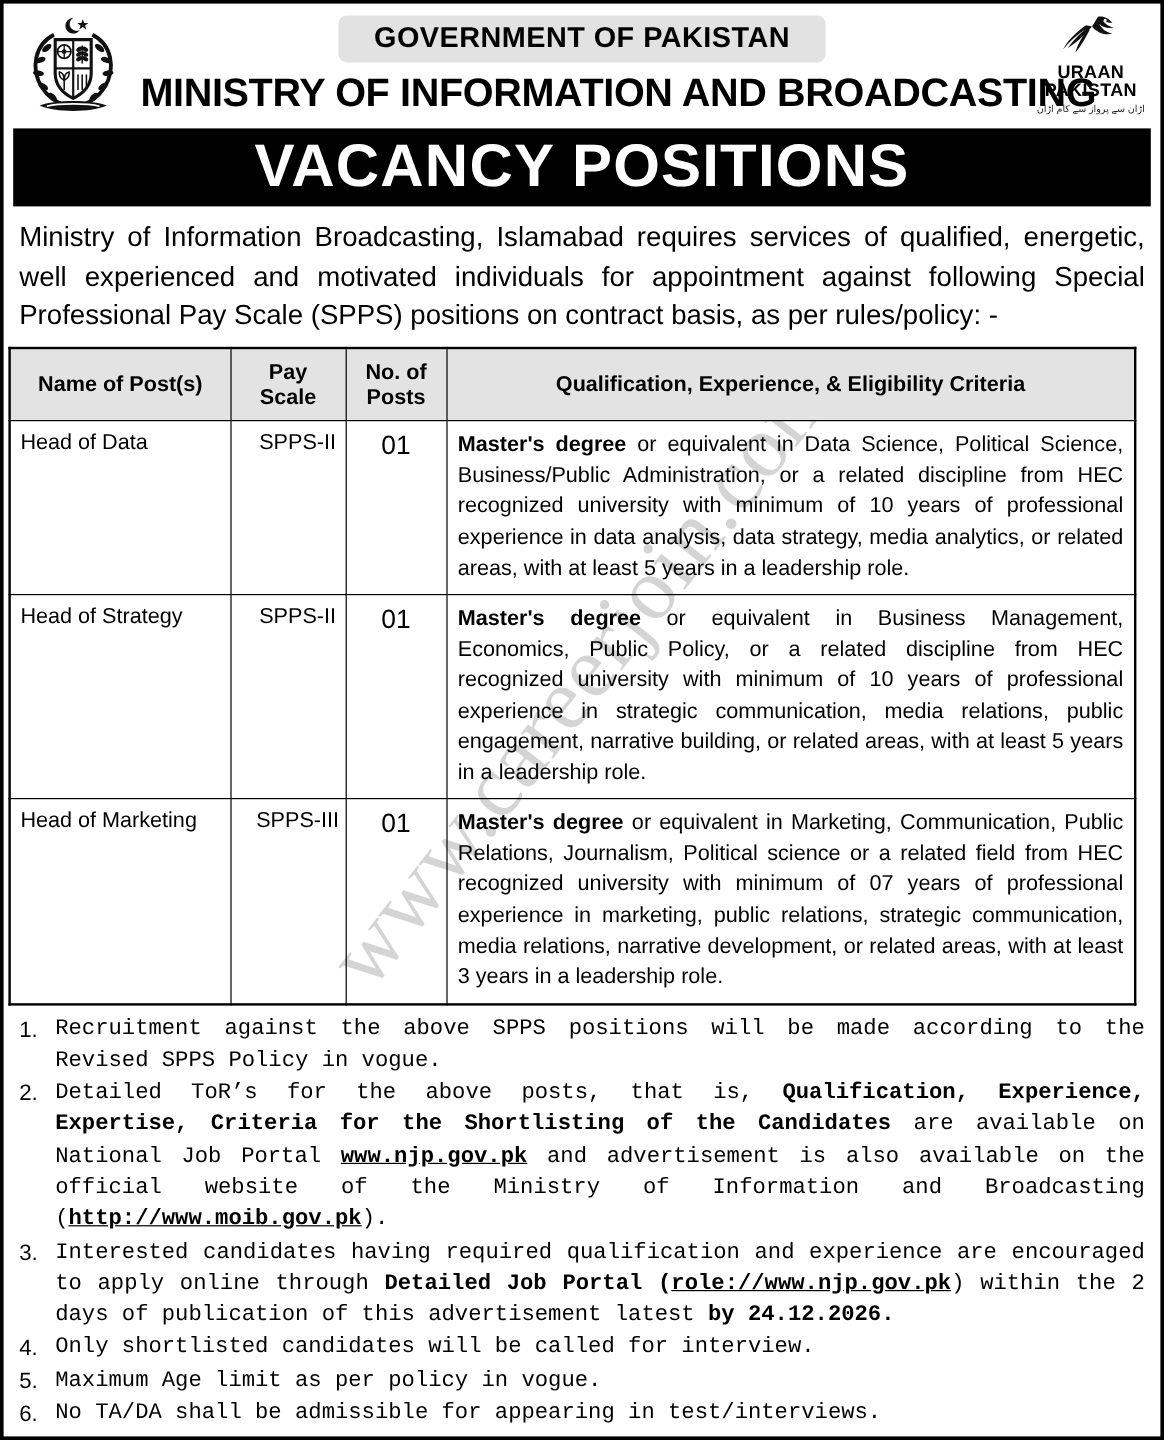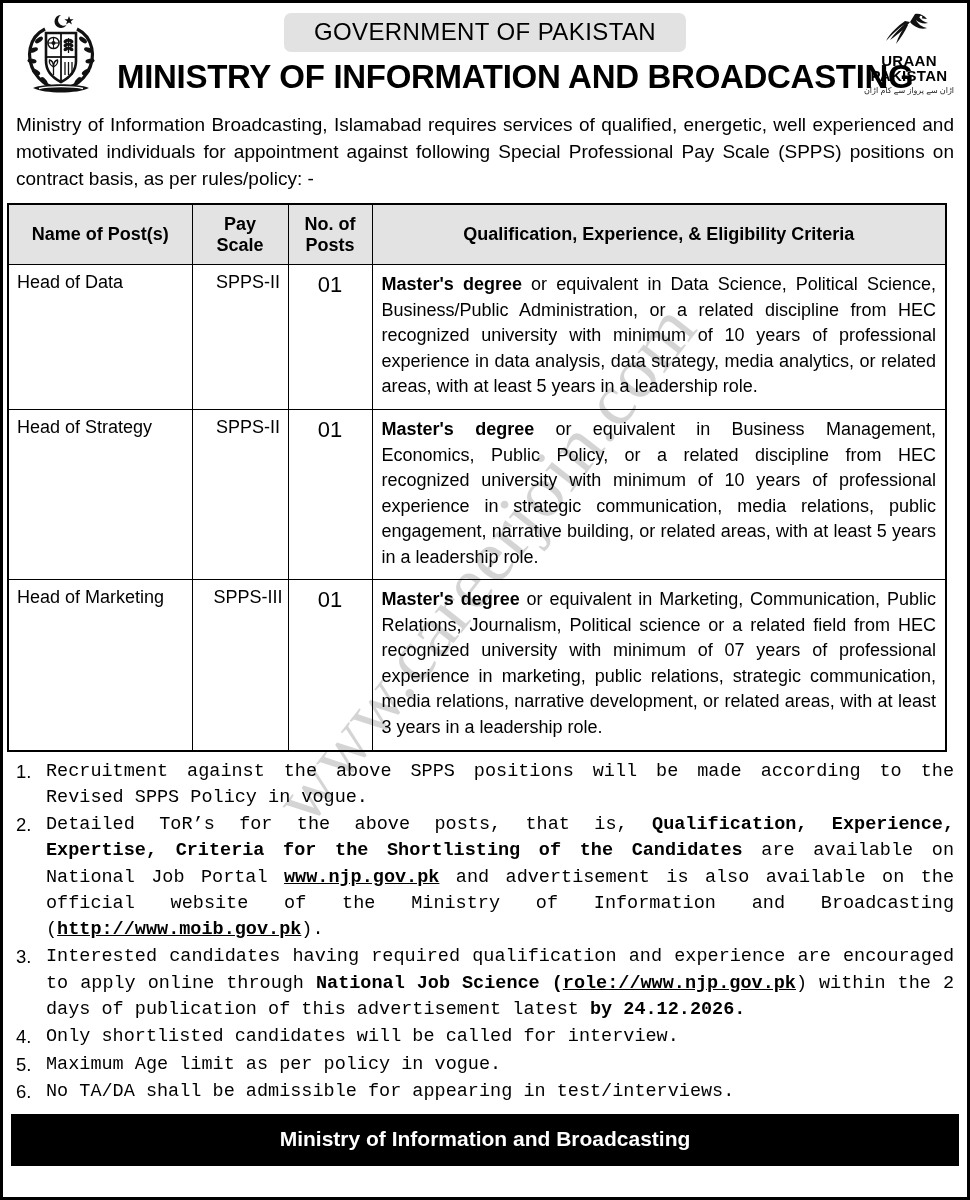--- a/index.html
+++ b/index.html
@@ -76,21 +76,21 @@
     letter-spacing: 0.2px;
   }
 
   .gop-wrap { text-align: center; padding-top: 6px; }
   .gop {
     display: inline-block;
     background: #e2e2e2;
     border-radius: 7px;
     padding: 5px 30px 6px 30px;
     font-size: 24px;
-    font-weight: normal;
+    font-weight: bold;
     letter-spacing: 0.4px;
   }
 
   .ministry {
     text-align: center;
     font-size: 33px;
     font-weight: bold;
     letter-spacing: -0.3px;
     margin-top: 6px;
     padding: 0 108px;
@@ -108,21 +108,21 @@
   .banner-text {
     font-size: 50px;
     font-weight: bold;
     letter-spacing: 1px;
     line-height: 1;
   }
 
   
   .intro {
     margin: 9px 13px 0 13px;
-    font-size: 19px;
+    font-size: 23px;
     line-height: 1.42;
     text-align: justify;
     text-justify: inter-word;
   }
 
   
   table.vac {
     margin: 10px 12px 0 4px;
     width: 940px;
     border-collapse: collapse;
@@ -289,20 +289,23 @@
             <path d="M34 14 C31 20 27 27 22 33 C24 26 28 19 32 14 Z"></path>
             <circle cx="47" cy="6" r="1.3" fill="#fff"></circle>
           </g>
         </svg>
         <div class="uraan-name">URAAN</div>
         <div class="uraan-name">PAKISTAN</div>
         <div class="uraan-urdu">اڑان سے پرواز سے کام اڑان</div>
       </div>
     </div>
 
+    <div class="banner">
+      <div class="banner-text">VACANCY POSITIONS</div>
+    </div>
 
     <div class="intro">Ministry of Information Broadcasting, Islamabad requires services of qualified, energetic, well experienced and motivated individuals for appointment against following Special Professional Pay Scale (SPPS) positions on contract basis, as per rules/policy: -</div>
 
     <table class="vac">
       <colgroup>
         <col class="c-post">
           <col class="c-scale">
           <col class="c-num">
           <col class="c-crit">
       </colgroup>
@@ -346,21 +349,21 @@
       <div class="note">
         <span class="note-num">1.</span>
         <span class="note-body">Recruitment against the above SPPS positions will be made according to the Revised SPPS Policy in vogue.</span>
       </div>
       <div class="note">
         <span class="note-num">2.</span>
         <span class="note-body"><span>Detailed ToR’s for the above posts, that is, </span><b>Qualification, Experience, Expertise, Criteria for the Shortlisting of the Candidates</b><span> are available on National Job Portal </span><u>www.njp.gov.pk</u><span> and advertisement is also available on the official website of the Ministry of Information and Broadcasting (</span><u>http://www.moib.gov.pk</u><span>).</span></span>
       </div>
       <div class="note">
         <span class="note-num">3.</span>
-        <span class="note-body"><span>Interested candidates having required qualification and experience are encouraged to apply online through </span><b>National Job Science (</b><u>role://www.njp.gov.pk</u><span>) within the 2 days of publication of this advertisement latest </span><b>by 24.12.2026.</b></span>
+        <span class="note-body"><span>Interested candidates having required qualification and experience are encouraged to apply online through </span><b>Detailed Job Portal (</b><u>role://www.njp.gov.pk</u><span>) within the 2 days of publication of this advertisement latest </span><b>by 24.12.2026.</b></span>
       </div>
       <div class="note">
         <span class="note-num">4.</span>
         <span class="note-body">Only shortlisted candidates will be called for interview.</span>
       </div>
       <div class="note">
         <span class="note-num">5.</span>
         <span class="note-body">Maximum Age limit as per policy in vogue.</span>
       </div>
       <div class="note">

